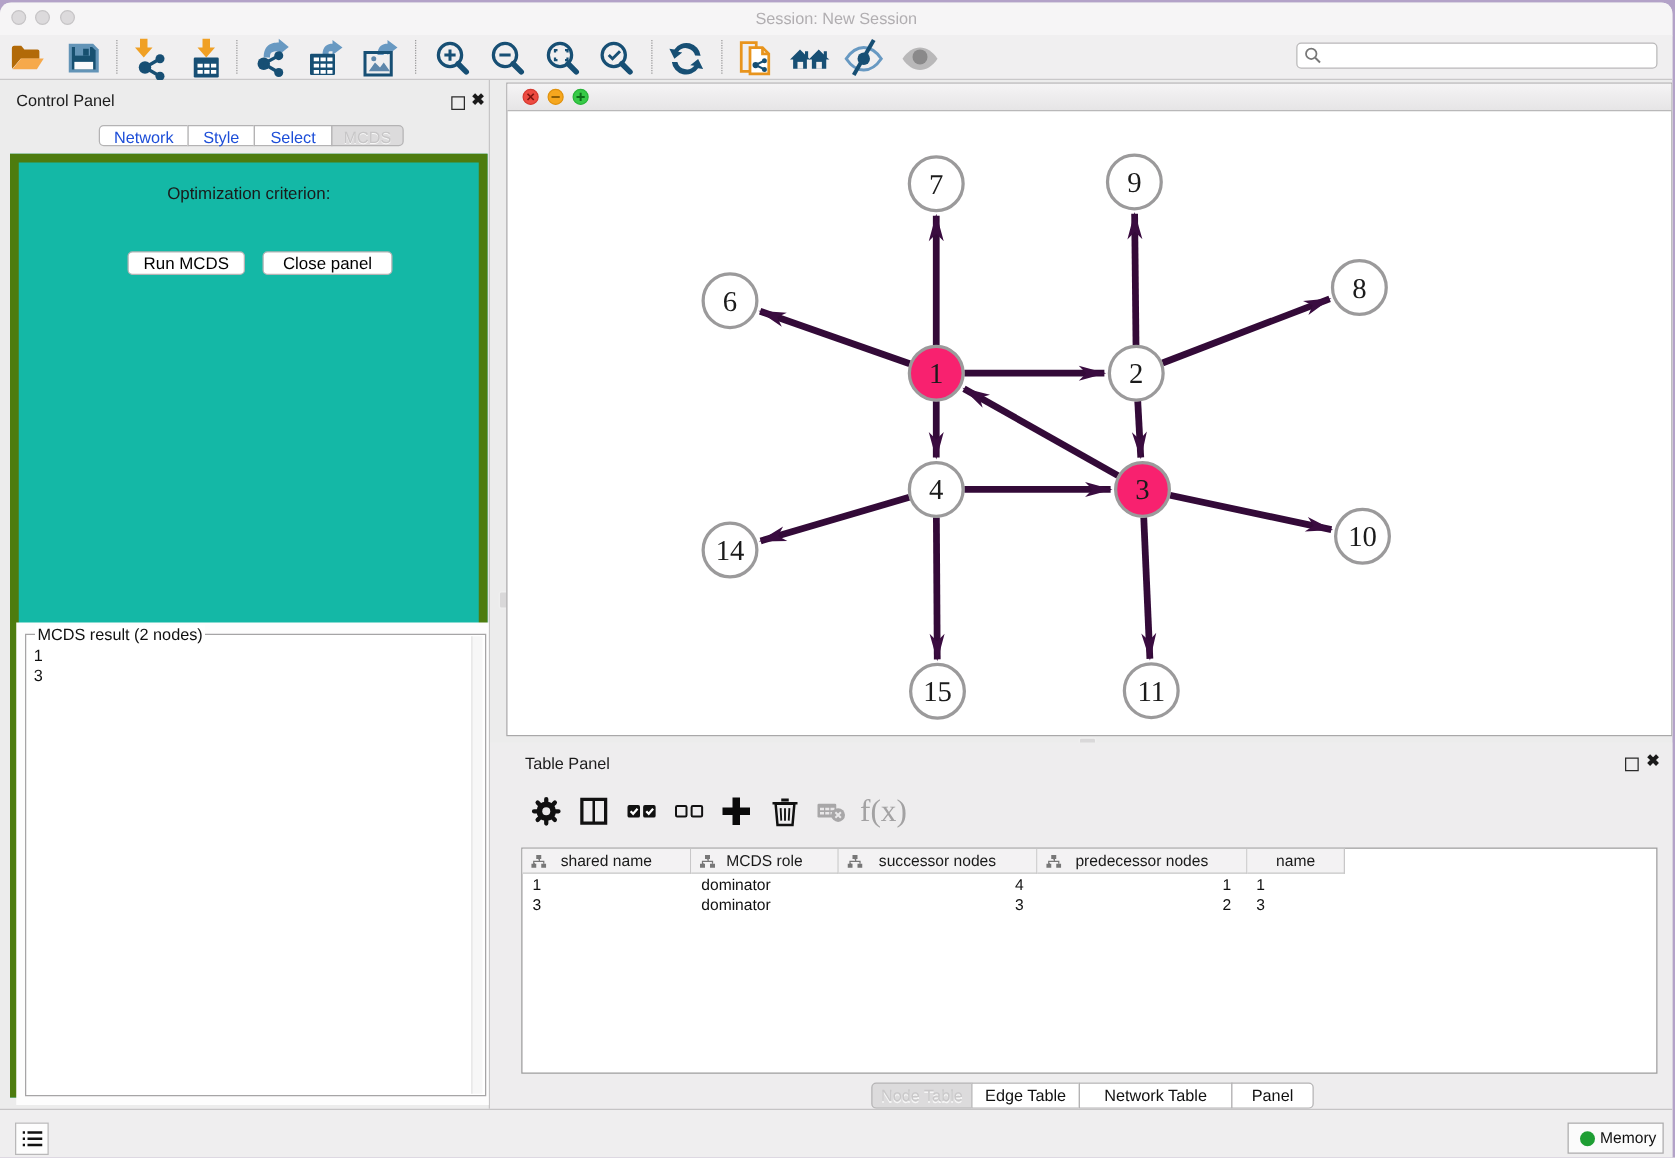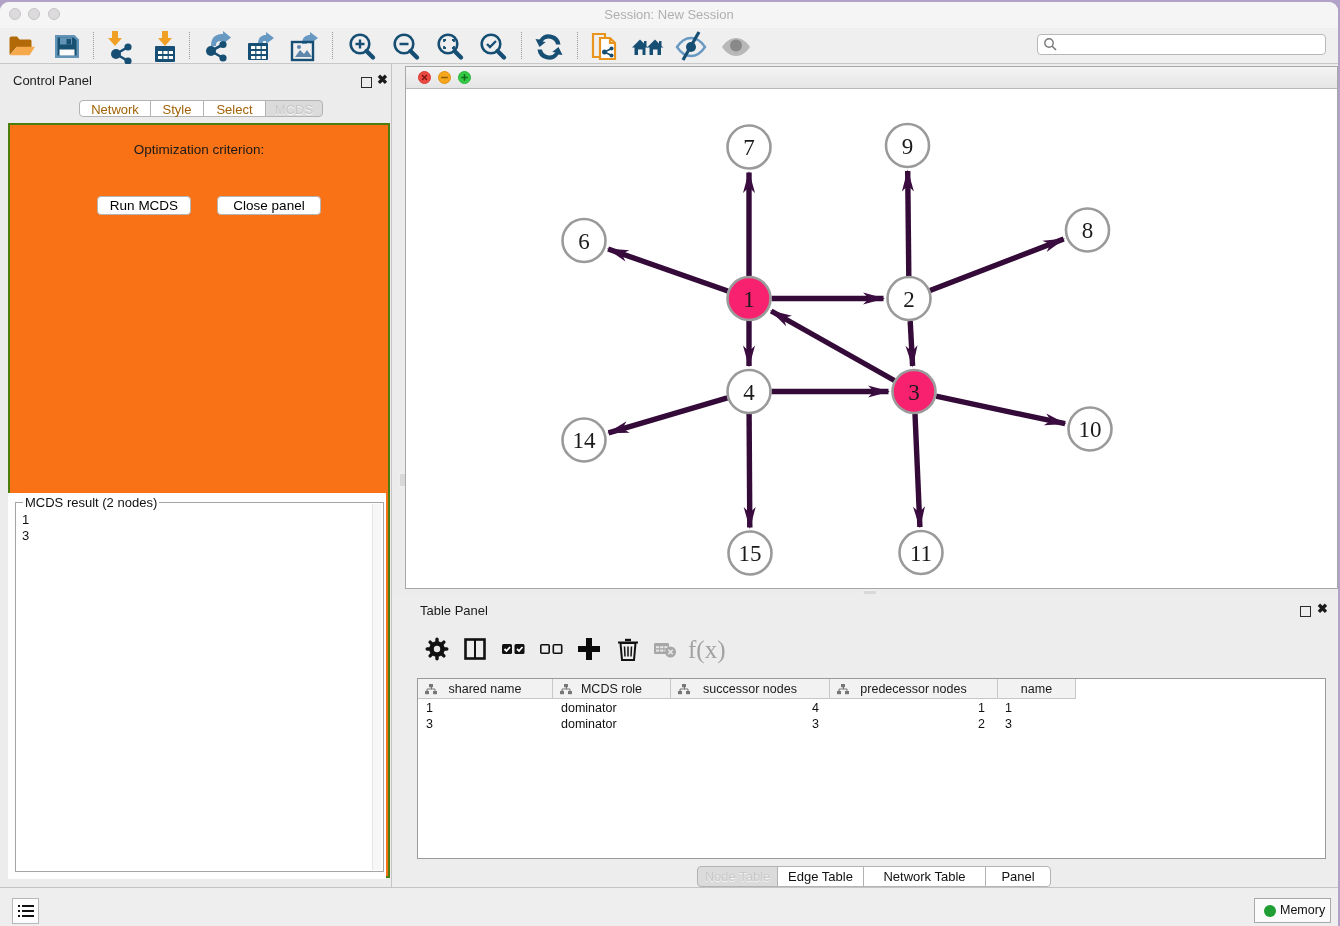--- a/index.html
+++ b/index.html
@@ -10,22 +10,22 @@
   .tl{position:absolute;top:6px;width:12px;height:12px;border-radius:50%;background:#dcdadc;border:1px solid #c6c4c6;box-sizing:border-box;}
   #title-text{position:absolute;top:5px;left:0;width:100%;text-align:center;font-size:13px;color:#b1aeb1;}
   
   #toolbar{position:absolute;left:0;top:26px;width:100%;height:35px;background:#f0eff0;border-bottom:1px solid #c9c8c9;}
   .tsep{position:absolute;top:4px;height:27px;width:0;border-left:1px dotted #999;}
   .ticon{position:absolute;top:2px;}
   #search{position:absolute;left:1037px;top:6px;width:287px;height:19px;background:#fff;border:1px solid #b9b8b9;border-radius:4px;}
   
   #cpanel{position:absolute;left:0;top:62px;width:391px;height:825px;background:#ececec;border-right:1px solid #c6c5c6;}
   #cp-head{position:absolute;left:13px;top:9px;font-size:13px;color:#1c1c1c;}
-  .tabstrip .tab{position:absolute;top:0;height:17px;background:#fff;border:1px solid #b4b3b4;box-sizing:border-box;font-size:13px;color:#a16207;text-align:center;line-height:17px;}
-  #content-panel{position:absolute;left:8px;top:59px;width:382px;height:755px;background:#f97316;border:2px solid #4d7c0f;box-sizing:border-box;}
+  .tabstrip .tab{position:absolute;top:0;height:17px;background:#fff;border:1px solid #b4b3b4;box-sizing:border-box;font-size:13px;color:#1d4ed8;text-align:center;line-height:17px;}
+  #content-panel{position:absolute;left:8px;top:59px;width:382px;height:755px;background:#14b8a6;border:7px solid #4d7c0f;box-sizing:border-box;}
   #white-container{position:absolute;left:-2px;top:368px;width:378px;height:386px;background:#fdfdfd;}
   #mcds-field{position:absolute;left:5px;top:377px;width:369px;height:370px;border:1px solid #a6a5a6;background:#fff;box-sizing:border-box;}
   
   #statusbar{position:absolute;left:0;top:885px;width:100%;height:39px;background:#efeeef;border-top:1px solid #c5c4c5;}
   
   #sccwin{position:absolute;left:405px;top:64px;width:933px;height:523px;border:1px solid #a9a8a9;box-sizing:border-box;background:#fff;}
   #scc-titlebar{position:absolute;left:0;top:0;width:100%;height:21px;background:linear-gradient(#f5f4f5,#e6e5e6);border-bottom:1px solid #b9b8b9;}
   .lt{position:absolute;top:4px;width:13px;height:13px;border-radius:50%;box-sizing:border-box;}
   #tablepanel{position:absolute;left:392px;top:592px;width:946px;height:293px;background:#eeedee;}
   .btab{position:absolute;top:272px;height:21px;background:#fff;border:1px solid #b4b3b4;box-sizing:border-box;font-size:13px;color:#111;text-align:center;line-height:20px;}
@@ -170,21 +170,21 @@
     <div style="position:absolute;left:377px;top:8px;font-size:13px;font-weight:bold;color:#1a1a1a;">✖</div>
     <div class="tabstrip">
       <div class="tab" style="left:79px;top:36px;width:72px;border-radius:4px 0 0 4px;">Network</div>
       <div class="tab" style="left:150px;top:36px;width:54px;">Style</div>
       <div class="tab" style="left:203px;top:36px;width:63px;">Select</div>
       <div class="tab" style="left:265px;top:36px;width:58px;background:#dcdbdc;color:#c7c6c7;text-shadow:0 1px 0 #f8f8f8;border-radius:0 4px 4px 0;">MCDS</div>
     </div>
     <div id="content-panel">
       <div style="position:absolute;left:0;top:17px;width:100%;text-align:center;font-size:13.5px;color:#1a1a1a;">Optimization criterion:</div>
       <div class="btn" style="position:absolute;left:87px;top:71px;width:94px;height:19px;background:#fff;border:1px solid #b5b4b5;border-radius:4px;box-sizing:border-box;text-align:center;font-size:13.5px;line-height:17px;">Run MCDS</div>
-      <div class="btn" style="position:absolute;left:195px;top:71px;width:104px;height:19px;background:#fff;border:1px solid #b5b4b5;border-radius:4px;box-sizing:border-box;text-align:center;font-size:13.5px;line-height:17px;margin-left:12px;">Close panel</div>
+      <div class="btn" style="position:absolute;left:195px;top:71px;width:104px;height:19px;background:#fff;border:1px solid #b5b4b5;border-radius:4px;box-sizing:border-box;text-align:center;font-size:13.5px;line-height:17px;">Close panel</div>
       <div id="white-container"></div>
       <div id="mcds-field">
         <div style="position:absolute;left:7px;top:-8px;background:#fff;padding:0 2px;font-size:13px;color:#111;">MCDS result (2 nodes)</div>
         <div style="position:absolute;left:6px;top:9px;font-size:13px;color:#111;line-height:16px;">1<br>3</div>
         <div style="position:absolute;right:2px;top:1px;width:8px;height:366px;background:#f7f7f7;border-left:1px solid #e4e4e4;"></div>
       </div>
     </div>
   </div>
   <div style="position:absolute;left:399px;top:471px;width:6px;height:12px;background:#d9d8d9;border:1px solid #efefef;border-radius:2px;"></div>
   <div style="position:absolute;left:863px;top:588px;width:12px;height:6px;background:#d9d8d9;border:1px solid #efefef;border-radius:2px;"></div>

